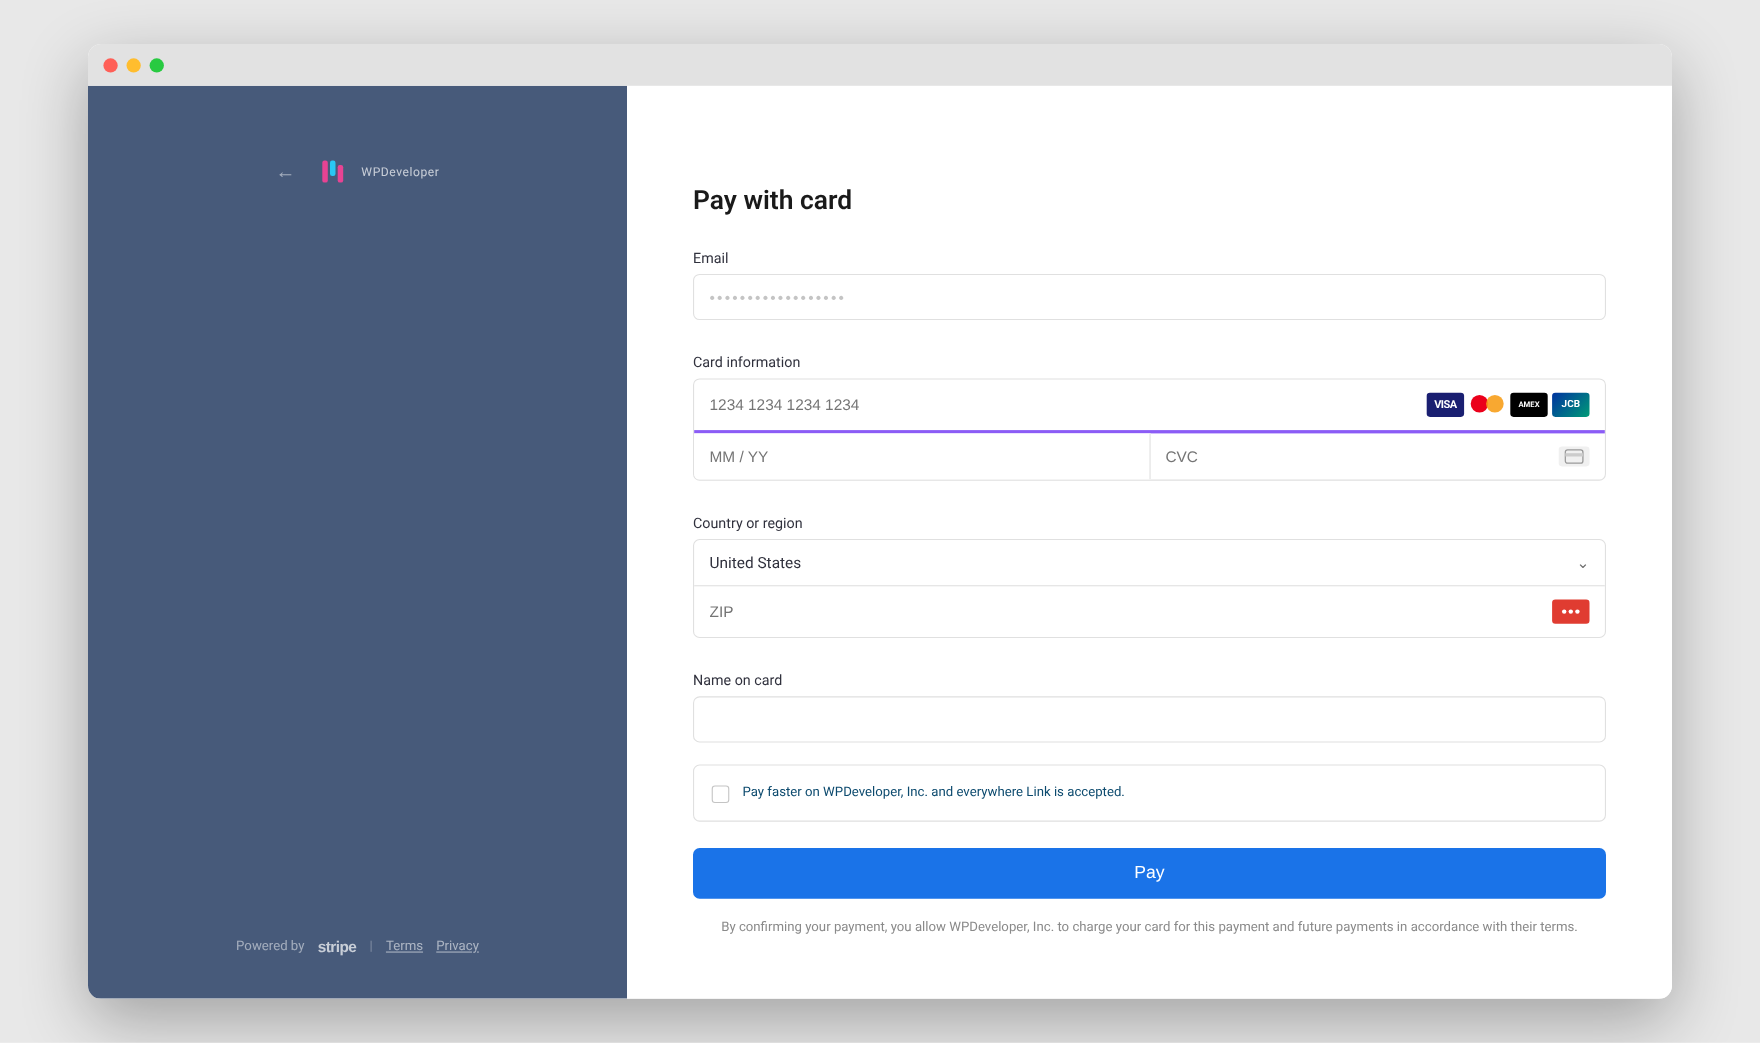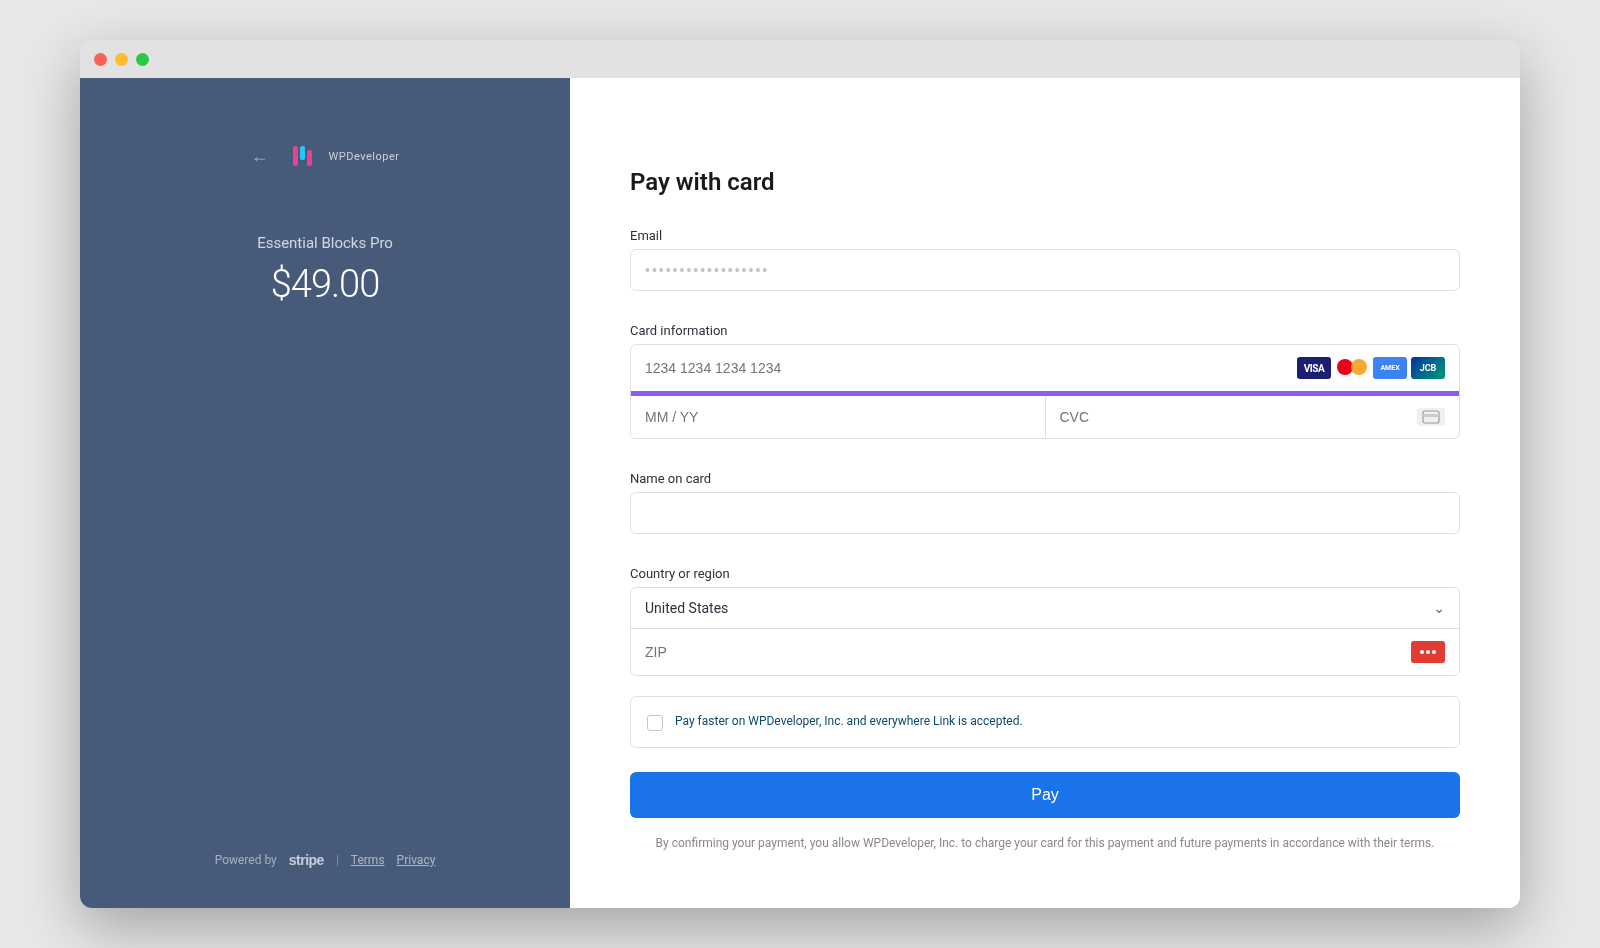--- a/index.html
+++ b/index.html
@@ -186,21 +186,21 @@
     .card-info-block {
       border: 1px solid #e0e0e0;
       border-radius: 6px;
       overflow: hidden;
     }
 
     .card-number-row {
       display: flex;
       align-items: center;
       padding: 12px 14px;
-      border-bottom: 5px solid #8b5cf6;
+      border-bottom: 3px solid #8b5cf6;
     }
 
     .card-number-input {
       flex: 1;
       border: none;
       outline: none;
       font-size: 14px;
       color: #c4c4c4;
     }
 
@@ -216,21 +216,21 @@
       border-radius: 3px;
       display: flex;
       align-items: center;
       justify-content: center;
       font-size: 8px;
       font-weight: 700;
       color: white;
     }
 
     .card-icon.visa { background: #1a1f71; font-size: 10px; letter-spacing: -0.5px; }
-    .card-icon.amex { background: #3b82f6; font-size: 7px; }
+    .card-icon.amex { background: #000000; font-size: 7px; }
     .card-icon.jcb { background: linear-gradient(135deg, #0033a0, #009b77); font-size: 9px; }
 
     .card-expiry-cvc-row {
       display: flex;
     }
 
     .card-expiry-input {
       flex: 1;
       padding: 12px 14px;
       border: none;
@@ -438,24 +438,20 @@
           <svg class="logo-icon" viewBox="0 0 36 36" fill="none" xmlns="http://www.w3.org/2000/svg">
             <rect width="36" height="36" rx="4" fill="transparent"></rect>
 
             <rect x="10" y="8" width="5" height="20" rx="2" fill="#e84393"></rect>
             <rect x="17" y="8" width="5" height="14" rx="2" fill="#29c7f3"></rect>
             <rect x="24" y="12" width="5" height="16" rx="2" fill="#e84393"></rect>
           </svg>
           <span class="logo-text">WPDeveloper</span>
         </div>
 
-        <div class="product-info">
-          <div class="product-name">Essential Blocks Pro</div>
-          <div class="product-price">$49.00</div>
-        </div>
       </div>
 
       <div class="left-footer">
         <span>Powered by</span>
         <span class="stripe-logo">stripe</span>
         <span class="footer-divider">|</span>
         <span class="footer-link">Terms</span>
         <span class="footer-link">Privacy</span>
       </div>
     </div>
@@ -497,46 +493,46 @@
                   <rect x="1" y="4" width="16" height="3" fill="#ccc"></rect>
                 </svg>
               </div>
             </div>
           </div>
         </div>
       </div>
 
       
       <div class="form-group">
-        <label class="form-label">Name on card</label>
-        <input class="form-input" type="text" placeholder="" style="">
-      </div>
-
-      
-      <div class="form-group">
         <label class="form-label">Country or region</label>
         <div class="country-region-block">
 
           <div class="country-select-row">
             <span class="country-select-value">United States</span>
             <span class="chevron-icon">⌄</span>
           </div>
 
           <div class="zip-row">
             <input class="zip-input" type="text" placeholder="ZIP" style="">
             <div class="zip-icon">
               <div class="zip-dot"></div>
               <div class="zip-dot"></div>
               <div class="zip-dot"></div>
             </div>
           </div>
         </div>
       </div>
 
       
+      <div class="form-group">
+        <label class="form-label">Name on card</label>
+        <input class="form-input" type="text" placeholder="" style="">
+      </div>
+
+      
       <div class="save-info-block">
         <div class="save-info-row">
           <div class="checkbox-input"></div>
           <div class="save-info-text">
             <div class="save-info-desc">Pay faster on WPDeveloper, Inc. and everywhere Link is accepted.</div>
           </div>
         </div>
       </div>
 
       

